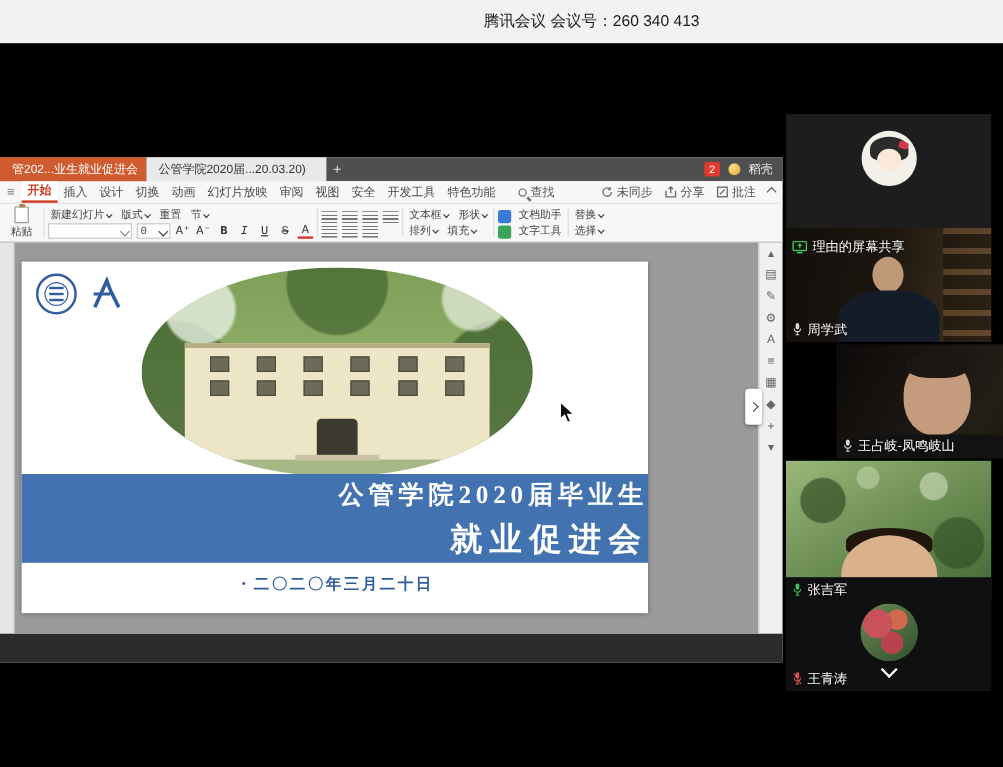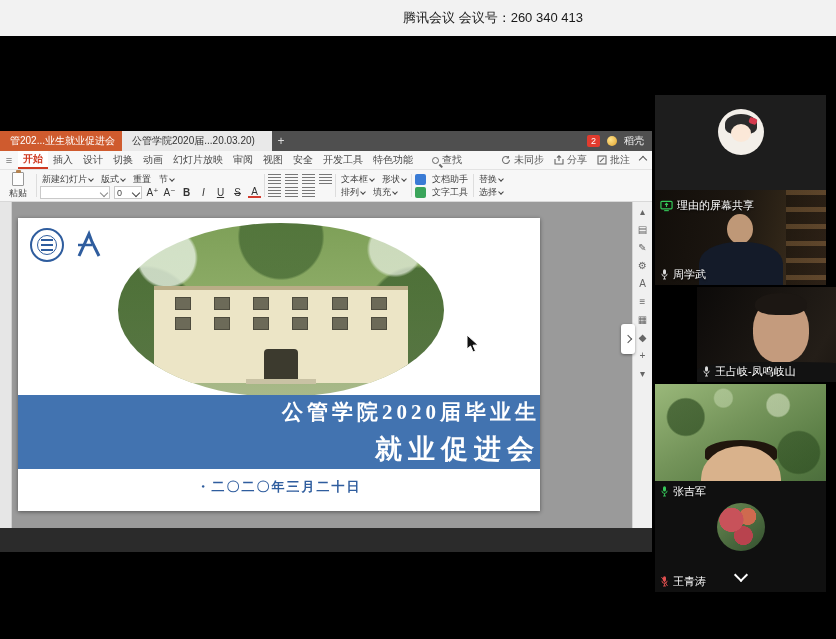--- a/index.html
+++ b/index.html
@@ -39,21 +39,21 @@
   .chev.up { transform:rotate(-135deg); }
   .chev.down { transform:rotate(45deg); }
   .chev.right { transform:rotate(-45deg); }
 
   .toolbar-row { height:32px; background:#f7f7f7; border-bottom:1px solid #d8d8d8; display:flex; align-items:stretch; padding:1px 3px; font-size:9px; color:#444; }
   .tb-sep { width:1px; background:#ddd; margin:3px 3px; }
   .tb-paste { width:30px; display:flex; flex-direction:column; align-items:center; justify-content:center; gap:1px; }
   .clip { width:12px; height:14px; background:#fdfdfd; border:1px solid #999; border-radius:1px; position:relative; }
   .clip::before { content:''; position:absolute; left:3px; top:-3px; width:5px; height:3px; background:#b5834f; border-radius:1px; }
   .tb-col { display:flex; flex-direction:column; justify-content:space-between; padding:2px 0; }
-  .tb-line { display:flex; align-items:center; gap:4px; height:13px; }
+  .tb-line { display:flex; align-items:flex-end; gap:4px; height:13px;font-family:Liberation Mono, monospace; }
   .tbtn { display:flex; align-items:center; gap:2px; padding:0 2px; white-space:nowrap; }
   .tbtn .chev { width:4px; height:4px; border-width:1px; margin-top:-2px; }
   .fontbox { width:70px; height:13px; background:#fff; border:1px solid #c9c9c9; display:flex; align-items:center; justify-content:flex-end; padding:0 2px; color:#888; }
   .sizebox { width:28px; height:13px; background:#fff; border:1px solid #c9c9c9; display:flex; align-items:center; justify-content:space-between; padding:0 2px; color:#444; }
   .glyphbtn { width:13px; text-align:center; font-size:10px; color:#333; }
   .glyphbtn.u { text-decoration:underline; }
   .glyphbtn.s { text-decoration:line-through; }
   .glyphbtn.red { border-bottom:2px solid #d23b2e; line-height:9px; }
   .li { width:13px; height:10px; background:repeating-linear-gradient(180deg,#777 0 1px,transparent 1px 3px); }
   .blueic { width:11px; height:11px; border-radius:2px; background:#3a7bd5; }
@@ -448,21 +448,21 @@
         <svg width="9" height="13" viewBox="0 0 12 16">
             <rect x="4" y="1" width="4" height="7" rx="2" fill="currentColor"></rect>
             <path d="M2.5 7a3.5 3.5 0 0 0 7 0" stroke="currentColor" stroke-width="1.2" fill="none"></path>
             <path d="M6 10.5V14M4 14h4" stroke="currentColor" stroke-width="1.2"></path>
           </svg>
       </span>
       <span>张吉军</span>
     </div>
   </div>
 
-  <div class="tile" style="top:481px; height:111px; background:#101010;">
+  <div class="tile" style="top:481px; height:95px; background:#101010;">
     <div class="avatar2"></div>
     <div class="name">
       <span class="mic red">
         <svg width="9" height="13" viewBox="0 0 12 16">
             <rect x="4" y="1" width="4" height="7" rx="2" fill="currentColor"></rect>
             <path d="M2.5 7a3.5 3.5 0 0 0 7 0" stroke="currentColor" stroke-width="1.2" fill="none"></path>
             <path d="M6 10.5V14M4 14h4" stroke="currentColor" stroke-width="1.2"></path>
             <path d="M2 2l8 12" stroke="currentColor" stroke-width="1.2"></path>
           </svg>
       </span>

